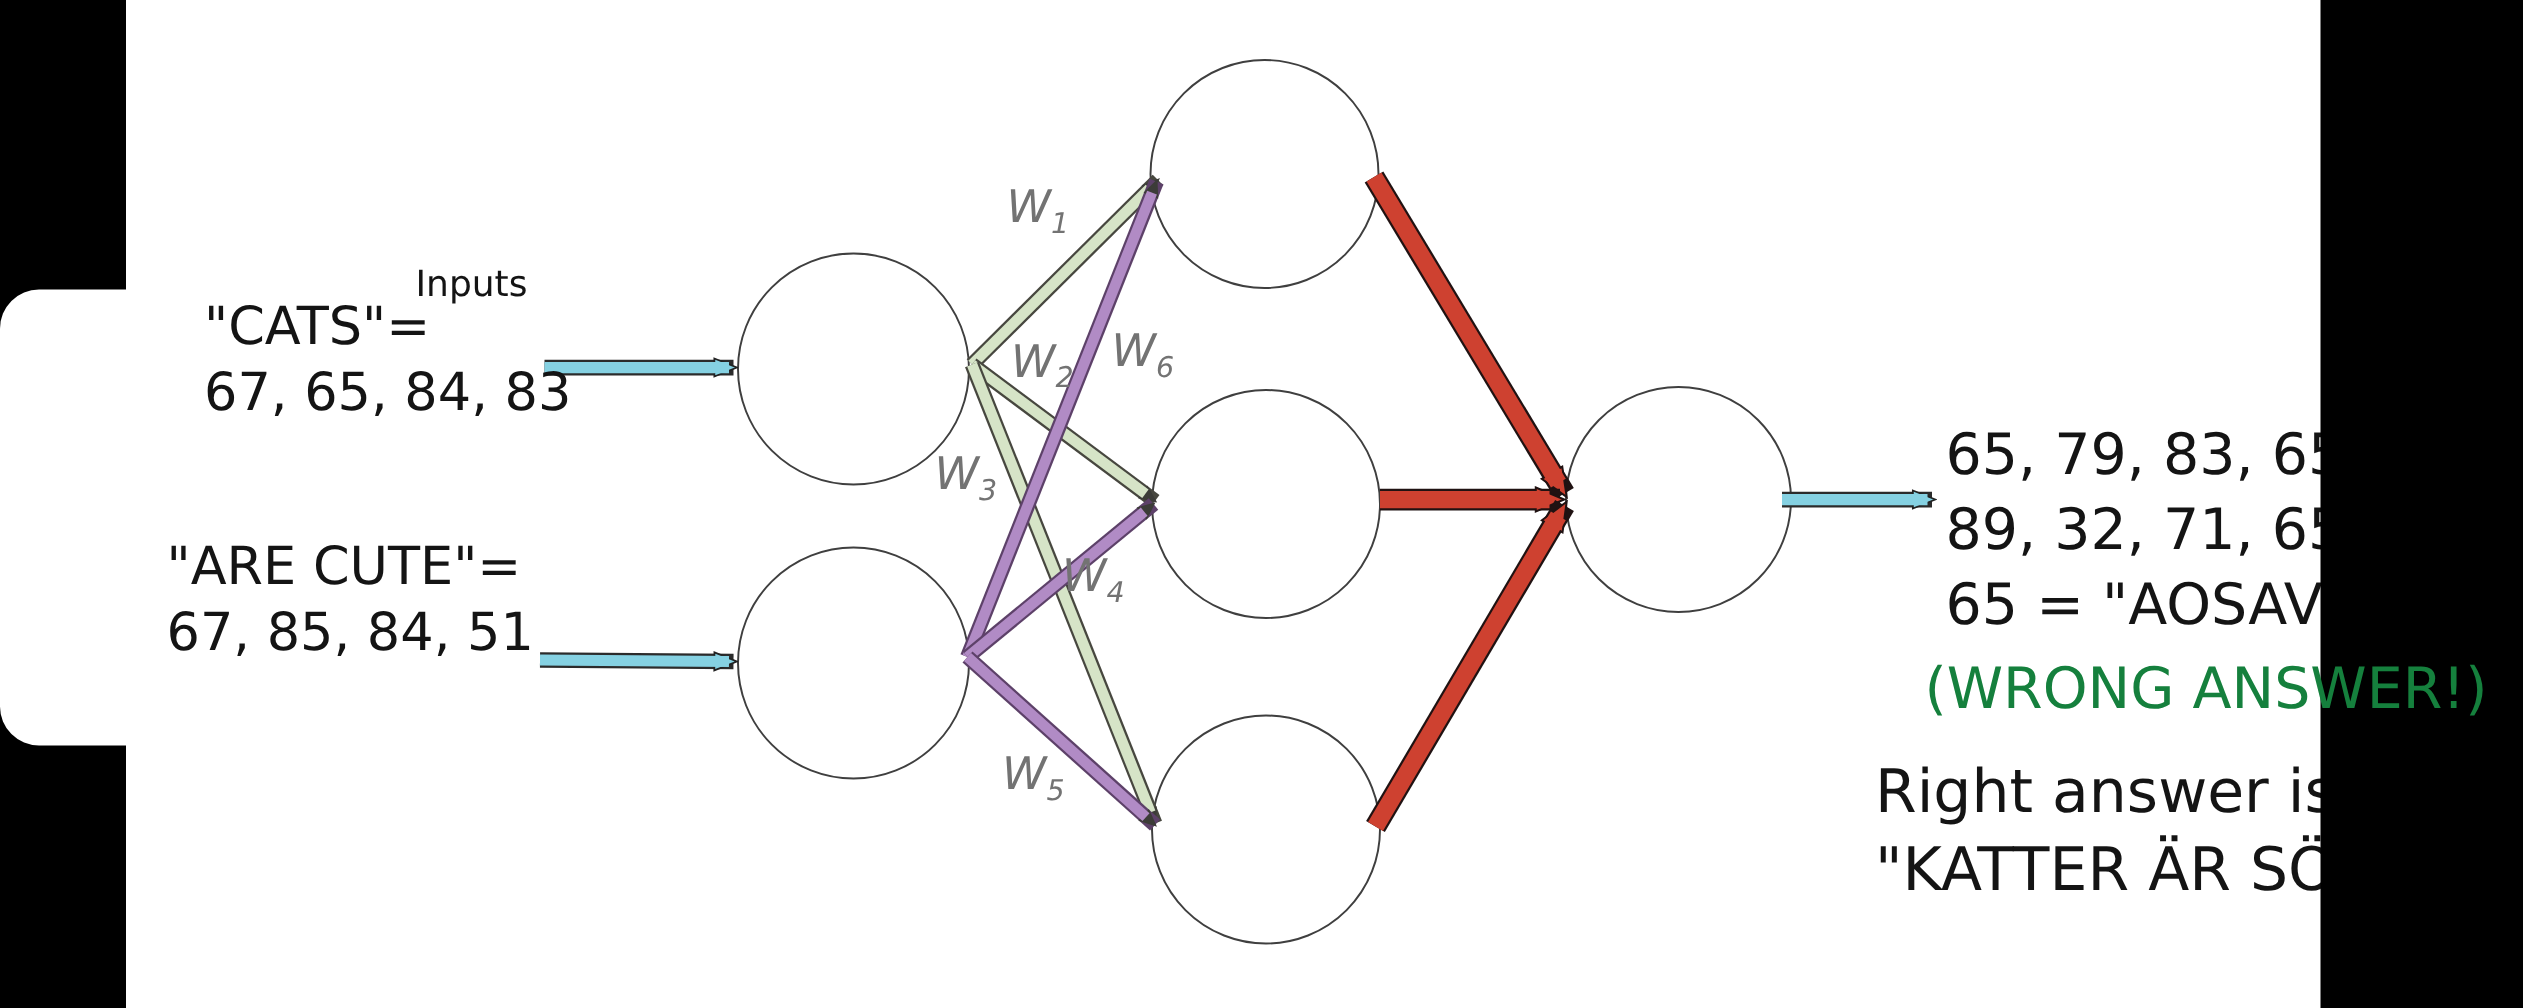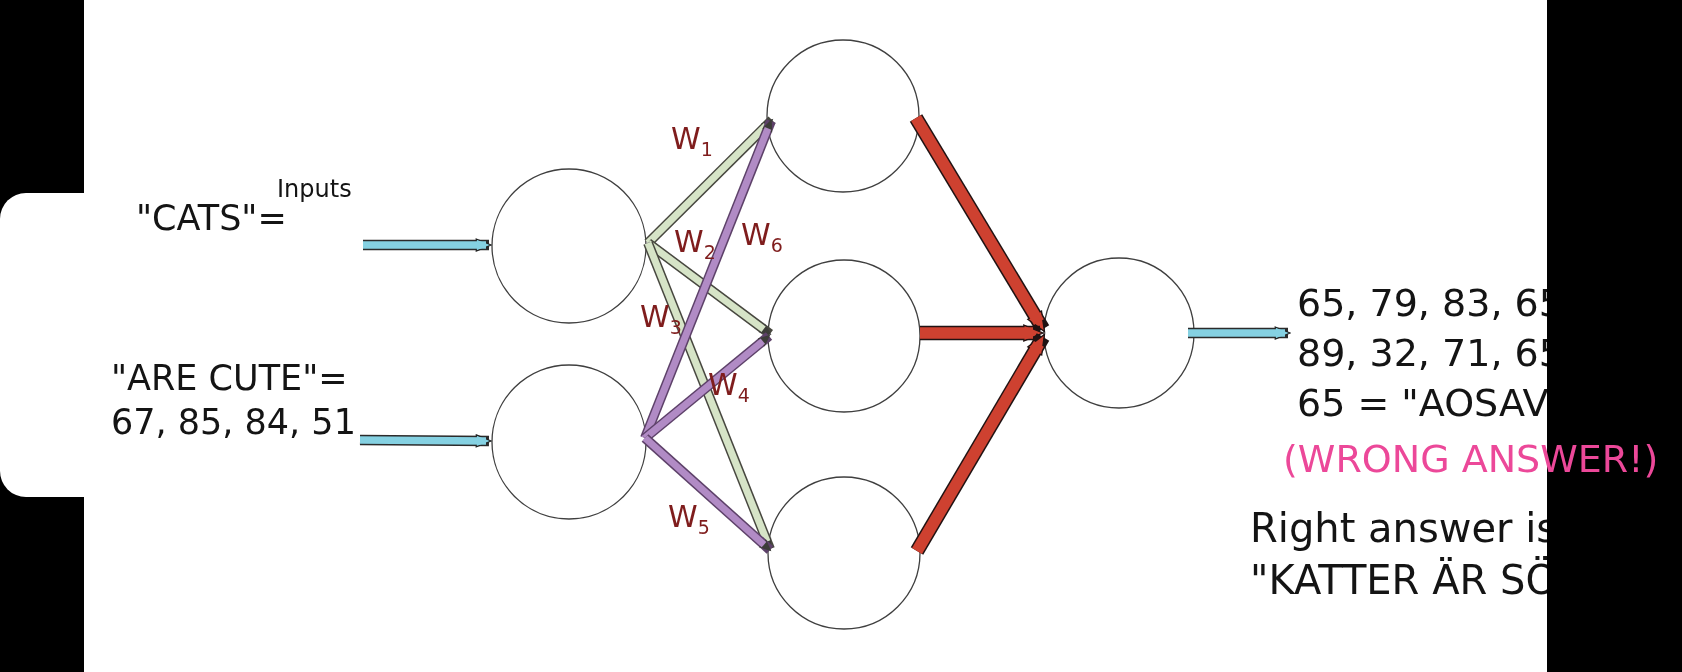--- a/index.html
+++ b/index.html
@@ -9,23 +9,23 @@
     font-family:"DejaVu Sans","Liberation Sans",sans-serif;
     color:#141414;
   }
   svg.net { position:absolute; left:0; top:0; z-index:2; }
   .txt { position:absolute; z-index:3; white-space:nowrap; color:#141414; }
   .inputs-label { font-size:24px; line-height:28px; }
   .big   { font-size:35px; line-height:44px; }
   .rblock{ font-size:38px; line-height:50px; }
   .ranswer{ font-size:40px; line-height:52px; }
   .wrong { position:absolute; z-index:10; font-size:38px; line-height:44px;
-           white-space:nowrap; color:#ec4899; }
+           white-space:nowrap; color:#15803d; }
   .wlabel{ position:absolute; z-index:3; font-size:30px; line-height:1;
-           color:#7f1d1d; white-space:nowrap; }
+           color:#737373; white-space:nowrap;font-style:italic; }
   .wlabel sub { font-size:19px; }
   .mask  { position:absolute; background:#000; z-index:5; }
   .notch { position:absolute; background:#fff; z-index:6; border-radius:26px; }
 </style>
 </head>
 <body>
 
 <div class="canvas">
 
   <svg class="net" width="1682" height="672" viewBox="0 0 1682 672">
@@ -98,30 +98,31 @@
     <g>
       <line x1="1188" y1="333" x2="1288" y2="333" stroke-width="10.5" marker-end="url(#ah-cyan)" stroke="#2b2b2b"></line>
       <line x1="1188" y1="333" x2="1285" y2="333" stroke-width="7.5" stroke="#85d1e2"></line>
     </g>
   </svg>
 
   <div class="txt inputs-label" style="left:277px; top:175px;">Inputs</div>
 
   <div class="txt big" style="left:136px; top:196px;">
     <div>"CATS"=</div>
+    <div>67, 65, 84, 83</div>
   </div>
 
   <div class="txt big" style="left:111px; top:356px;">
     <div>"ARE CUTE"=</div>
     <div>67, 85, 84, 51</div>
   </div>
 
   <span class="wlabel" style="left:671px; top:124px;"><span>W</span><sub>1</sub></span>
   <span class="wlabel" style="left:674px; top:227px;"><span>W</span><sub>2</sub></span>
-  <span class="wlabel" style="left:640px; top:302px;"><span>W</span><sub>3</sub></span>
+  <span class="wlabel" style="left:623px; top:302px;"><span>W</span><sub>3</sub></span>
   <span class="wlabel" style="left:708px; top:370px;"><span>W</span><sub>4</sub></span>
   <span class="wlabel" style="left:668px; top:502px;"><span>W</span><sub>5</sub></span>
   <span class="wlabel" style="left:741px; top:220px;"><span>W</span><sub>6</sub></span>
 
   <div class="txt rblock" style="left:1297px; top:278px;">
     <div>65, 79, 83, 65, 8</div>
     <div>89, 32, 71, 65, 7</div>
     <div>65 = "AOSAVSY</div>
   </div>
 

